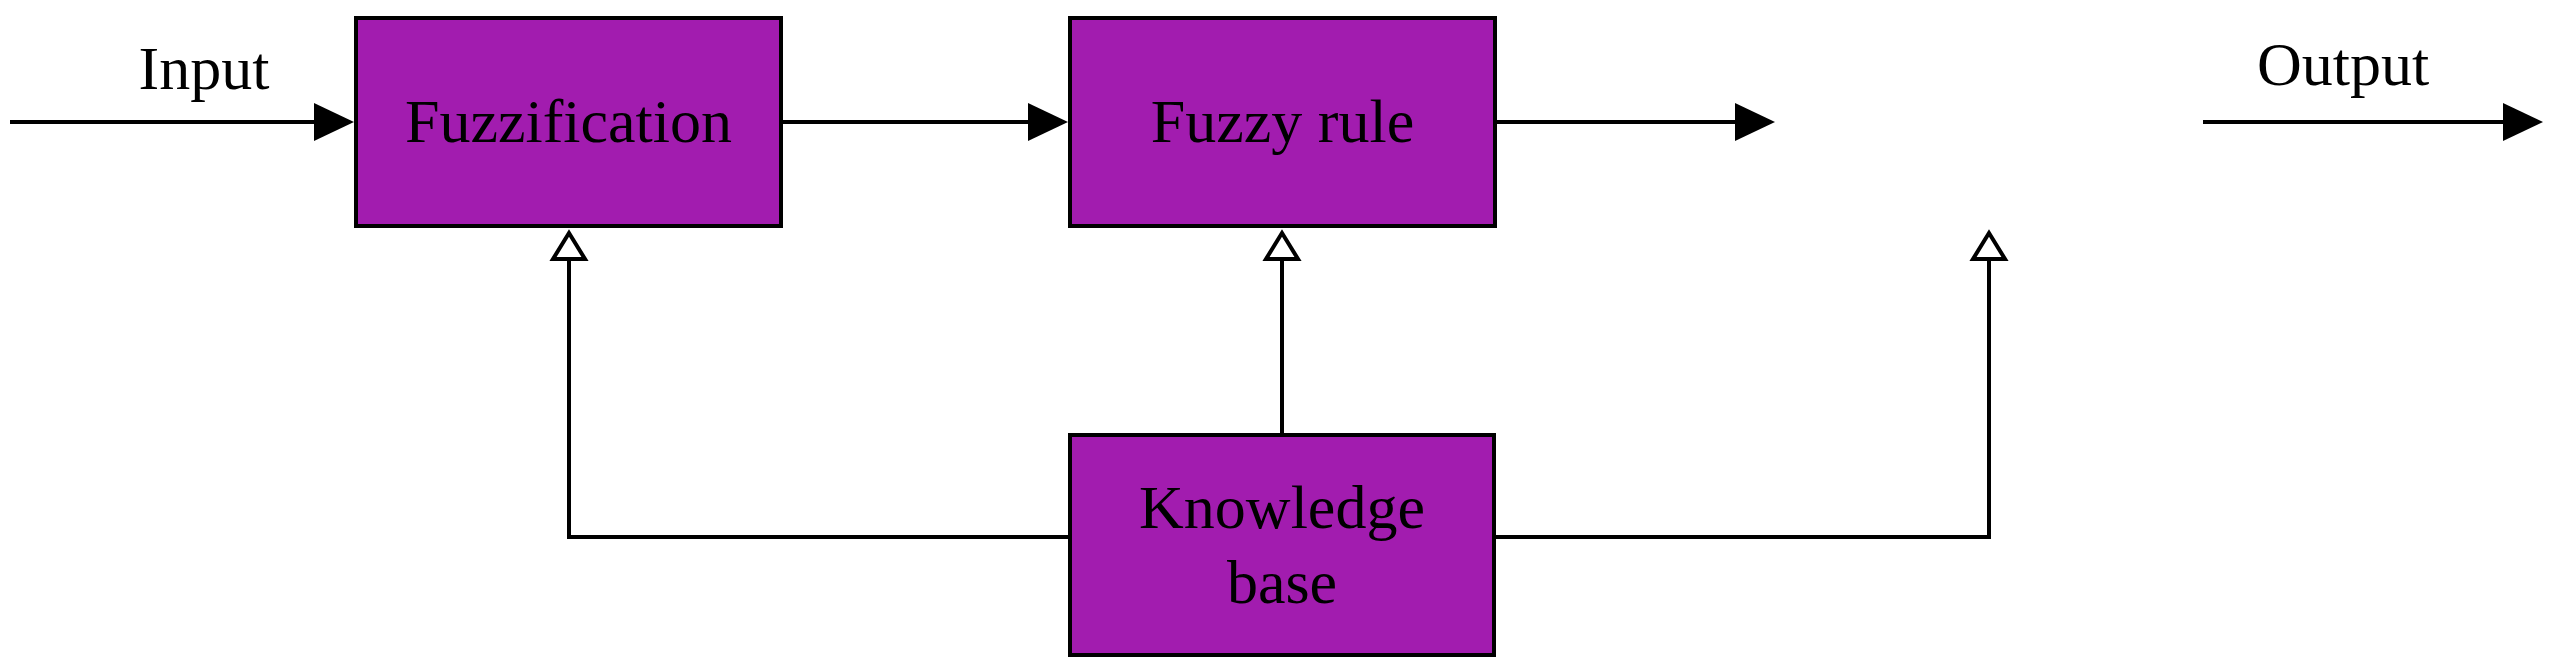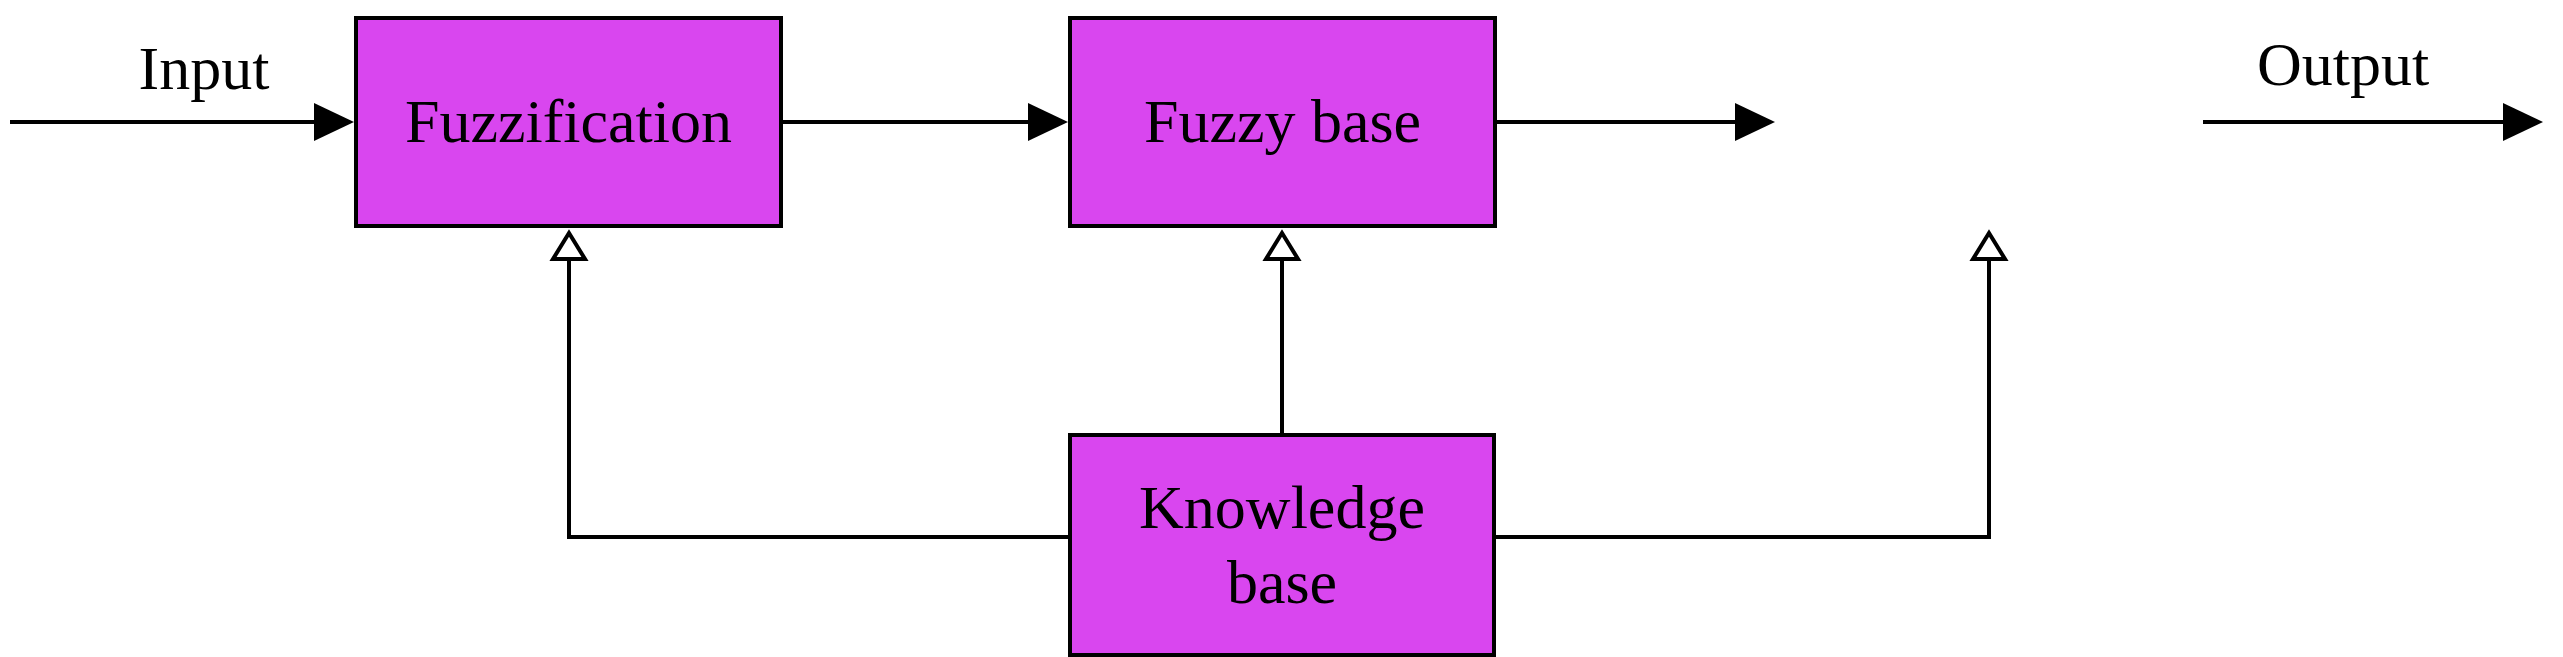--- a/index.html
+++ b/index.html
@@ -36,21 +36,21 @@
   .wires .open-head {
     fill: #ffffff;
     stroke: #000000;
     stroke-width: 4;
     stroke-linejoin: miter;
   }
   .box {
     position: absolute;
     box-sizing: border-box;
     border: 4px solid #000000;
-    background: #d946ef;
+    background: #a21caf;
     display: flex;
     flex-direction: column;
     align-items: center;
     justify-content: center;
     font-size: 62px;
     line-height: 1.21;
     text-align: left;
   }
   .box-fuzzification   { left: 354px;  top: 16px;  width: 429px; height: 212px; }
   .box-fuzzy-rule      { left: 1068px; top: 16px;  width: 429px; height: 212px; }
@@ -110,21 +110,21 @@
 
   </svg>
 
   <div class="flow-label label-input">Input</div>
 
   <div class="box box-fuzzification">
     <span>Fuzzification</span>
   </div>
 
   <div class="box box-fuzzy-rule">
-    <span>Fuzzy base</span>
+    <span>Fuzzy rule</span>
   </div>
 
 
   <div class="box box-knowledge-base">
     <span>Knowledge</span>
     <span>base</span>
   </div>
 
   <div class="flow-label label-output">Output</div>
 

